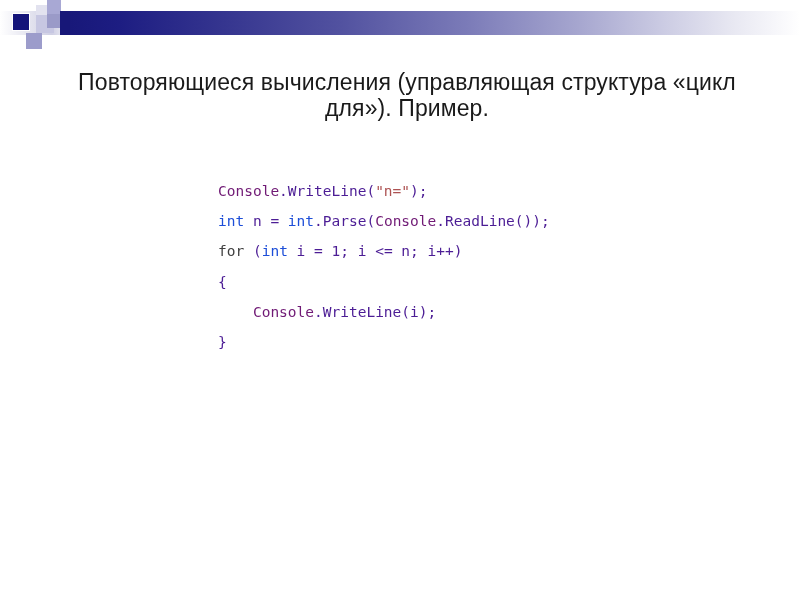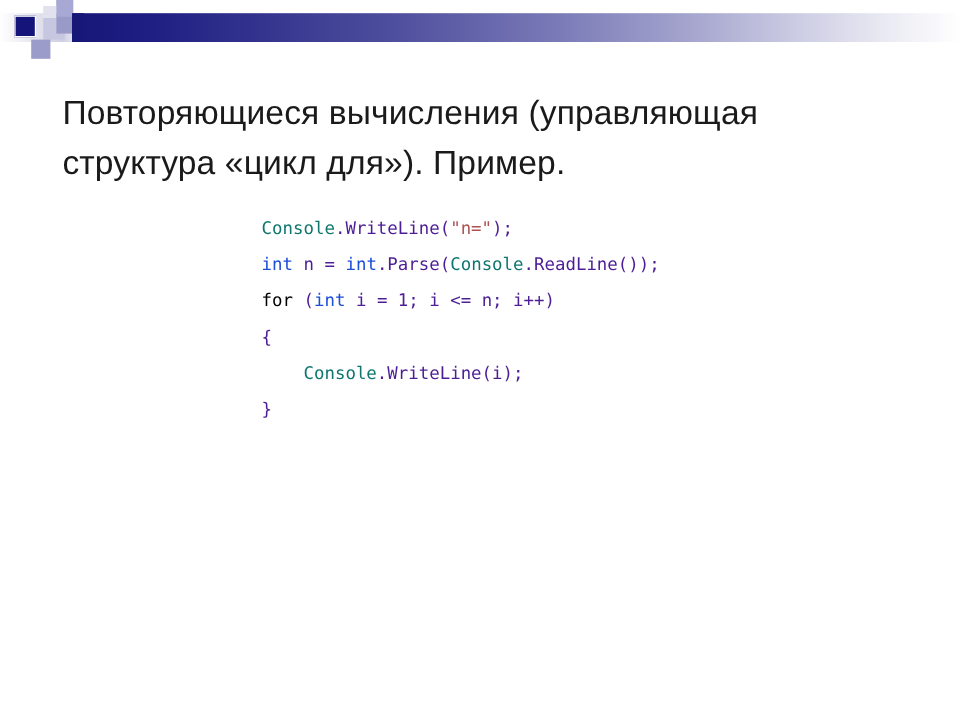--- a/index.html
+++ b/index.html
@@ -126,47 +126,48 @@
     height: 24px;
     background: #171778;
   }
 
   
   #slide-title {
     position: absolute;
     left: 52px;
     top: 54px;
     width: 710px;
-    font-size: 28px;
-    line-height: 42px;
+    font-size: 23px;
+    line-height: 26px;
     color: #1a1a1a;
     font-family: "Liberation Sans", sans-serif;
     font-weight: normal;
     letter-spacing: 0.1px;
     white-space: pre-wrap;
+    text-align: center;
   }
 
   
   #code-block {
     position: absolute;
     left: 218px;
     top: 176px;
     font-family: "DejaVu Sans Mono", monospace;
     font-size: 14.5px;
     line-height: 30.2px;
     color: #222222;
     white-space: pre;
   }
   .code-line {
     white-space: pre;
     height: 30.2px;
   }
-  .tok-type   { color: #0f766e; }   
+  .tok-type   { color: #701a75; }   
   .tok-kw     { color: #1d4ed8; }   
-  .tok-ctrl   { color: #000000; }   
+  .tok-ctrl   { color: #404040; }   
   .tok-str    { color: #ad5252; }   
   .tok-plain  { color: #4c1d95; }
 </style>
 </head>
 <body>
 
 <div id="slide-header">
   <div id="header-wash"></div>
   <div id="header-banner"></div>
   <div class="deco-square" id="deco-square-upper"></div>

